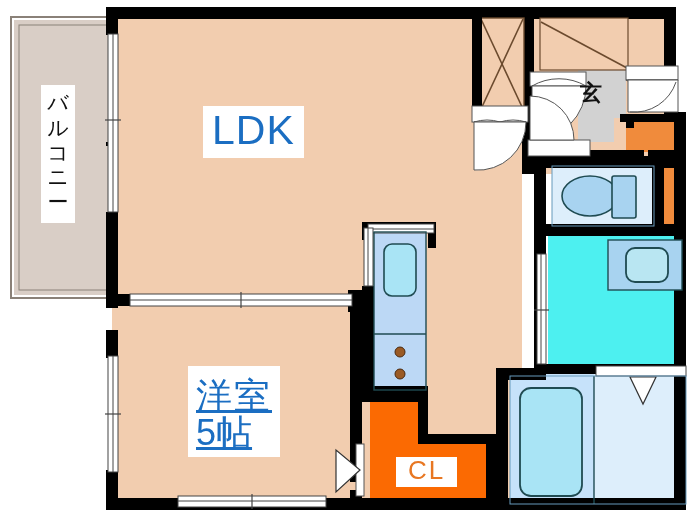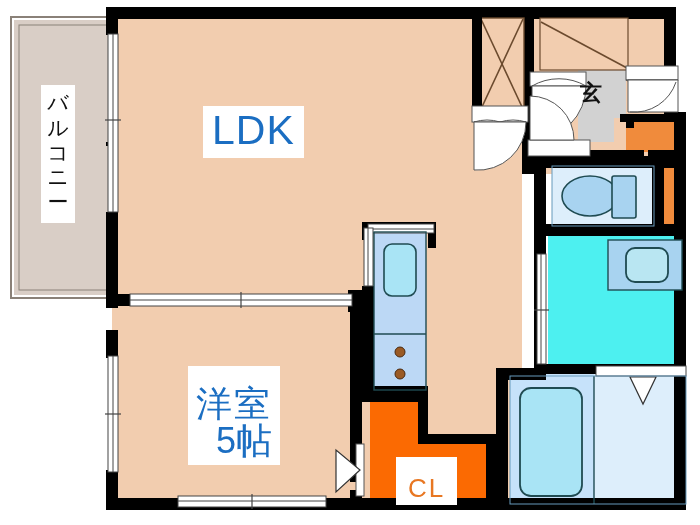--- a/index.html
+++ b/index.html
@@ -23,46 +23,47 @@
     left: 0;
     top: 0;
     display: block;
   }
   .room-label {
     position: absolute;
     background: #ffffff;
     color: #1b6ec2;
     font-family: "Liberation Sans", sans-serif;
     line-height: 1.02;
-    text-align: right;
+    text-align: left;
     white-space: nowrap;
     letter-spacing: 0px;
   }
   #label-ldk {
     left: 203px;
     top: 106px;
     font-size: 41px;
     padding: 4px 9px 6px 9px;
   }
   #label-ldk .lbl-line1 { display:block; letter-spacing: 1px; }
   #label-ldk .lbl-line2 { display:block; }
   #label-youshitsu {
     left: 188px;
     top: 366px;
     font-size: 36px;
-    padding: 20px 8px 6px 8px;
+    padding: 12px 8px 6px 8px;
+    text-decoration: underline;
   }
   #label-youshitsu .lbl-line1 { display:block; letter-spacing: 2px; }
   #label-youshitsu .lbl-line2 { display:block; }
   #label-cl {
     left: 396px;
     top: 457px;
     font-size: 26px;
     color: #e87722;
-    padding: 18px 12px 3px 12px;
+    padding: 0 12px 3px 12px;
     letter-spacing: 2px;
   }
   #label-balcony {
     position: absolute;
     left: 41px;
     top: 85px;
     width: 30px;
     background: #ffffff;
     color: #111111;
     font-size: 21px;

